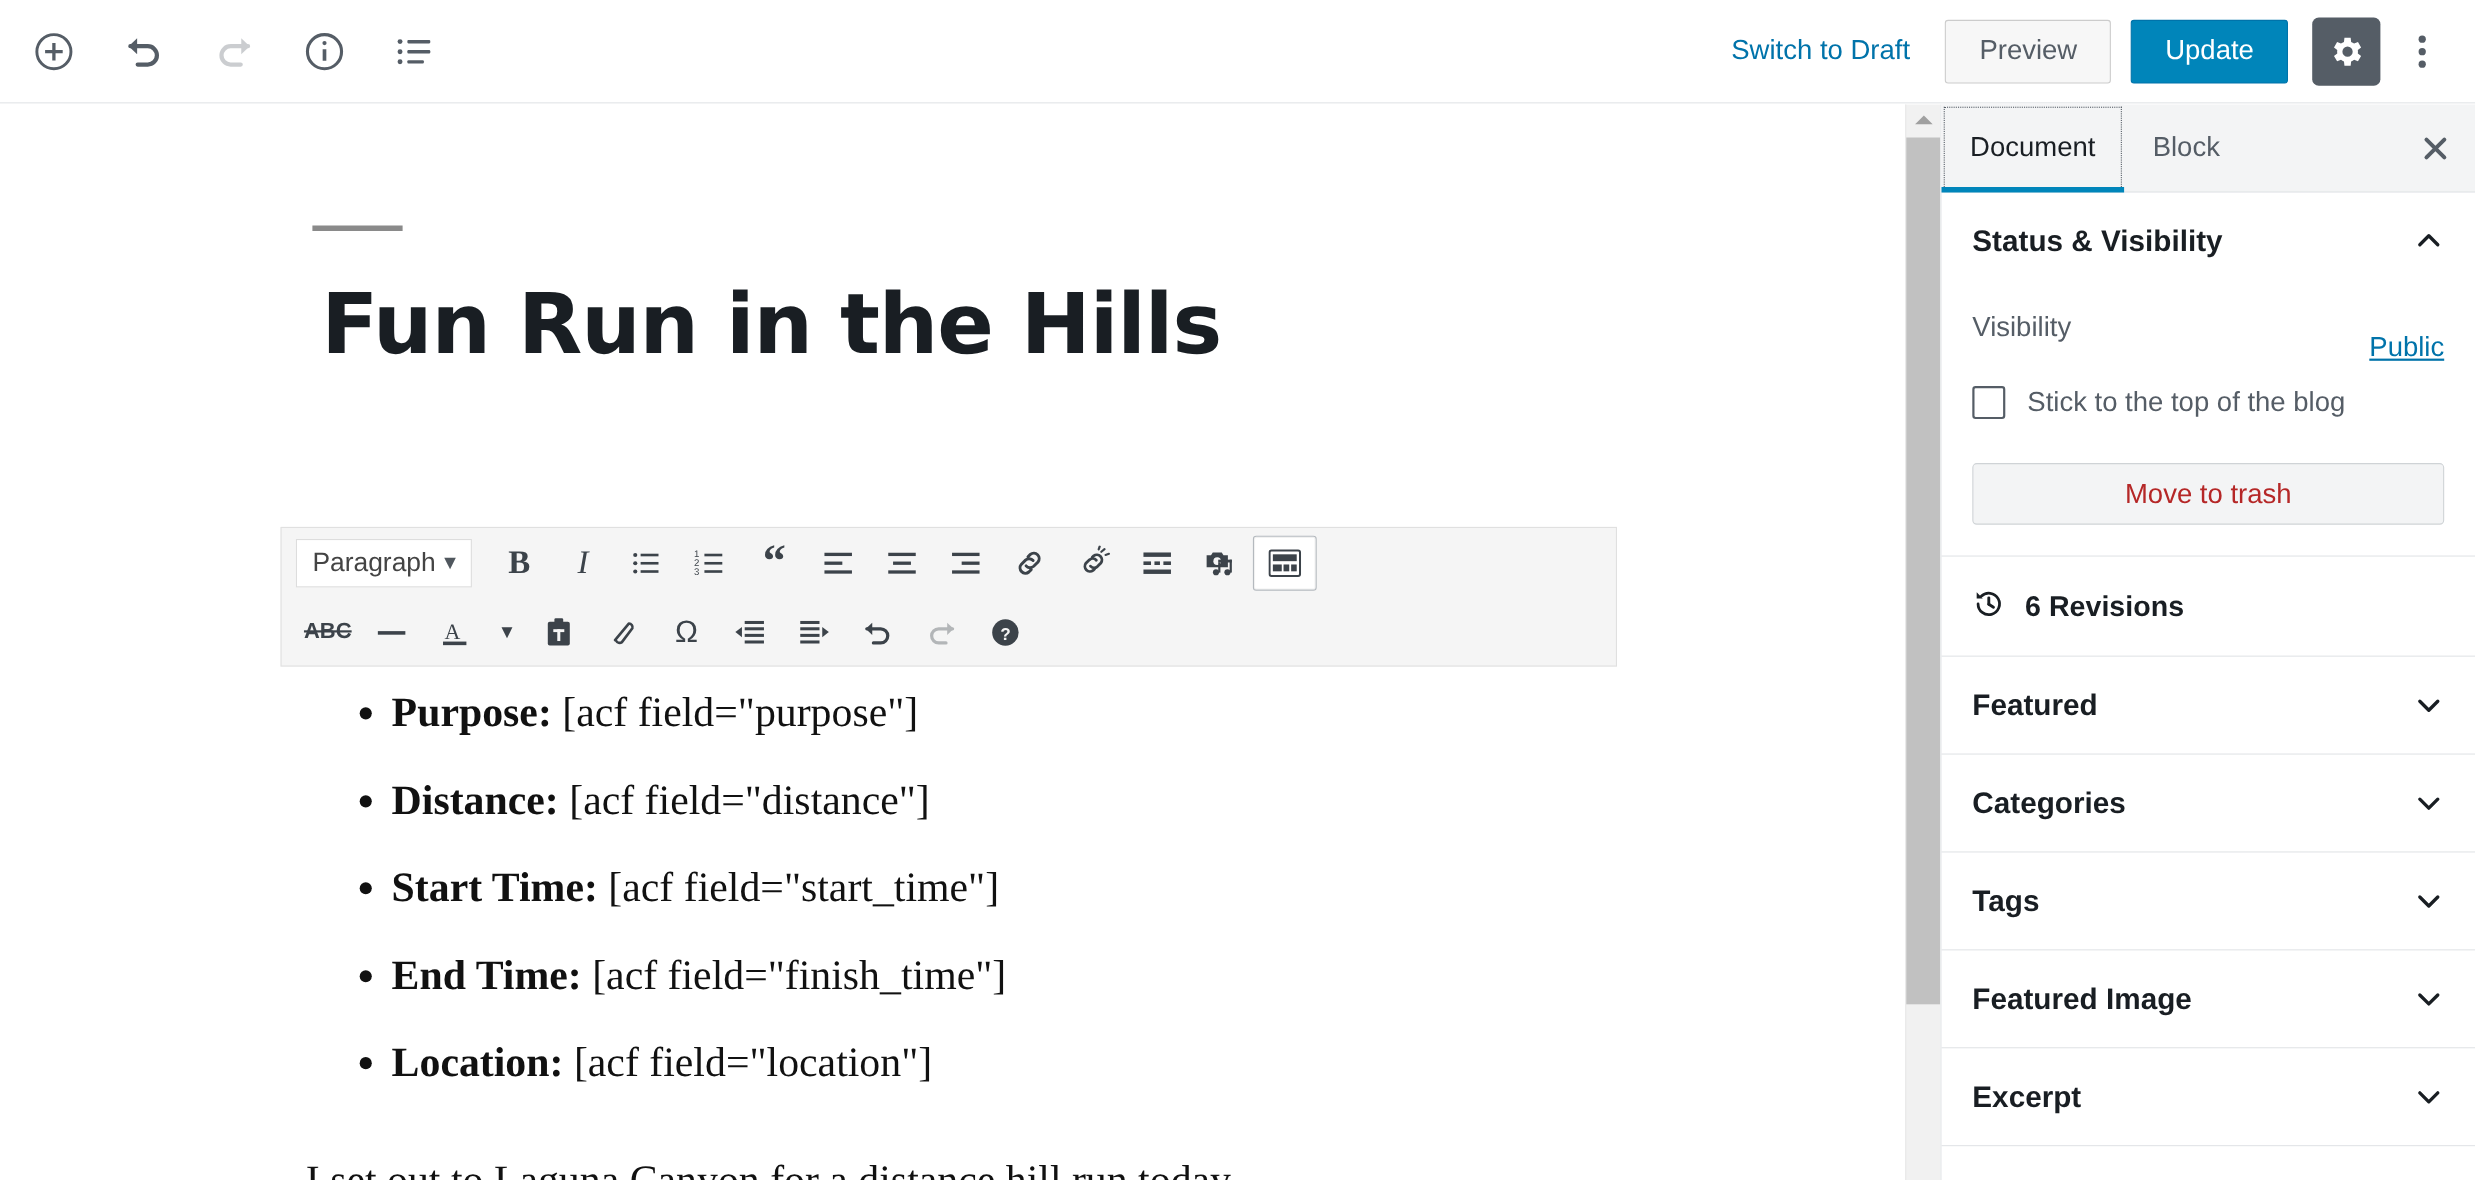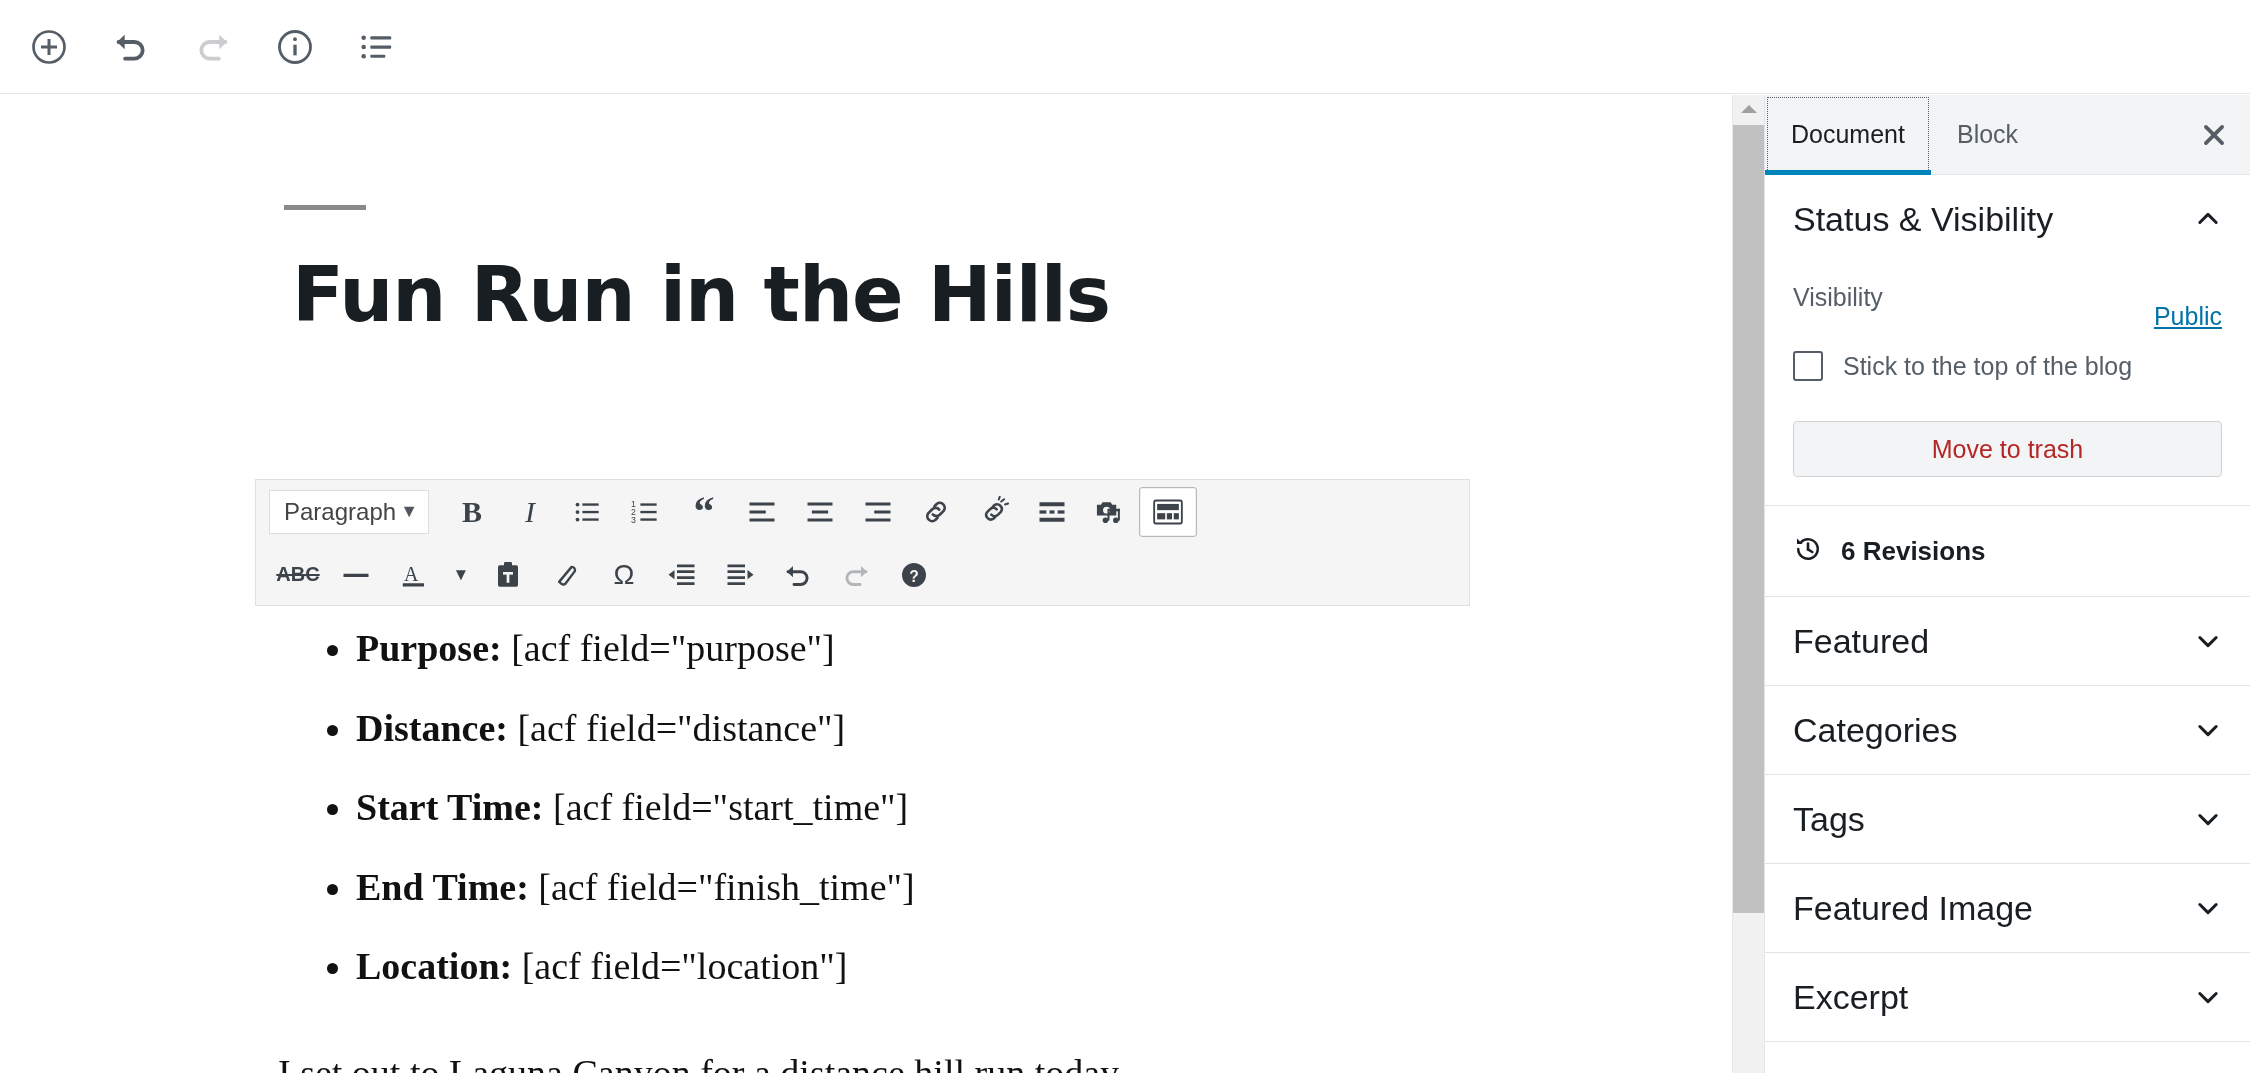--- a/index.html
+++ b/index.html
@@ -294,22 +294,22 @@
     border-bottom: 1px solid #e2e4e7;
     padding: 0 28px;
   }
   .panel-header {
     display: flex;
     align-items: center;
     height: 88px;
     cursor: pointer;
   }
   .panel-title {
-    font-size: 34px;
-    font-weight: normal;
+    font-size: 27px;
+    font-weight: bold;
     color: #191e23;
   }
   .panel-chevron {
     margin-left: auto;
     display: flex;
     align-items: center;
   }
   .panel-body { padding-bottom: 28px; }
 
   .row {
@@ -419,20 +419,39 @@
         <circle cx="4" cy="6.5" r="1.35"></circle>
         <rect x="8" y="5.6" width="12.5" height="1.9" rx="0.6"></rect>
         <circle cx="4" cy="12" r="1.35"></circle>
         <rect x="8" y="11.1" width="12.5" height="1.9" rx="0.6"></rect>
         <circle cx="4" cy="17.5" r="1.35"></circle>
         <rect x="8" y="16.6" width="9" height="1.9" rx="0.6"></rect>
       </svg>
     </button>
   </div>
 
+  <div id="topbar-right">
+    <a id="switch-draft">Switch to Draft</a>
+    <button id="preview-btn">Preview</button>
+    <button id="update-btn">Update</button>
+
+    <button id="gear-btn" title="Settings">
+      <svg width="34" height="34" viewBox="0 0 24 24" fill="#ffffff">
+        <path d="M19.4 13.1a7.6 7.6 0 0 0 0-2.2l2.1-1.6-2-3.5-2.5 1a7.7 7.7 0 0 0-1.9-1.1L14.8 3h-4l-.3 2.7c-.7.3-1.3.6-1.9 1.1l-2.5-1-2 3.5 2.1 1.6a7.6 7.6 0 0 0 0 2.2l-2.1 1.6 2 3.5 2.5-1c.6.5 1.2.8 1.9 1.1l.3 2.7h4l.3-2.7c.7-.3 1.3-.6 1.9-1.1l2.5 1 2-3.5-2.1-1.6zM12.8 15.3a3.3 3.3 0 1 1 0-6.6 3.3 3.3 0 0 1 0 6.6z"></path>
+      </svg>
+    </button>
+
+    <button id="more-btn" title="More tools &amp; options">
+      <svg width="30" height="38" viewBox="0 0 10 30" fill="#555d66">
+        <circle cx="5" cy="6" r="2.6"></circle>
+        <circle cx="5" cy="15" r="2.6"></circle>
+        <circle cx="5" cy="24" r="2.6"></circle>
+      </svg>
+    </button>
+  </div>
 </div>
 
 <div id="content-area">
 
   <div id="post-rule"></div>
 
   <div id="post-title">Fun Run in the Hills</div>
 
   <div id="editor-toolbar">
 

